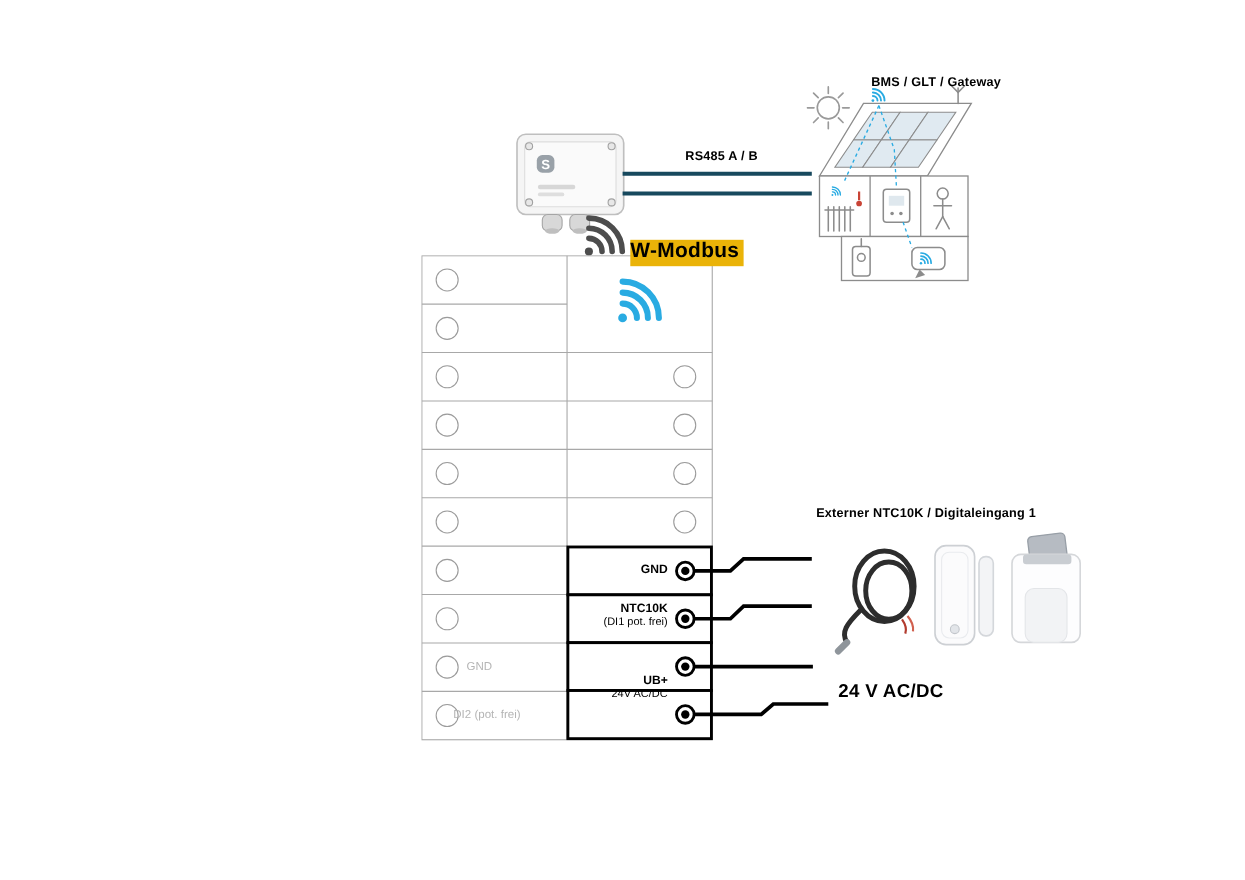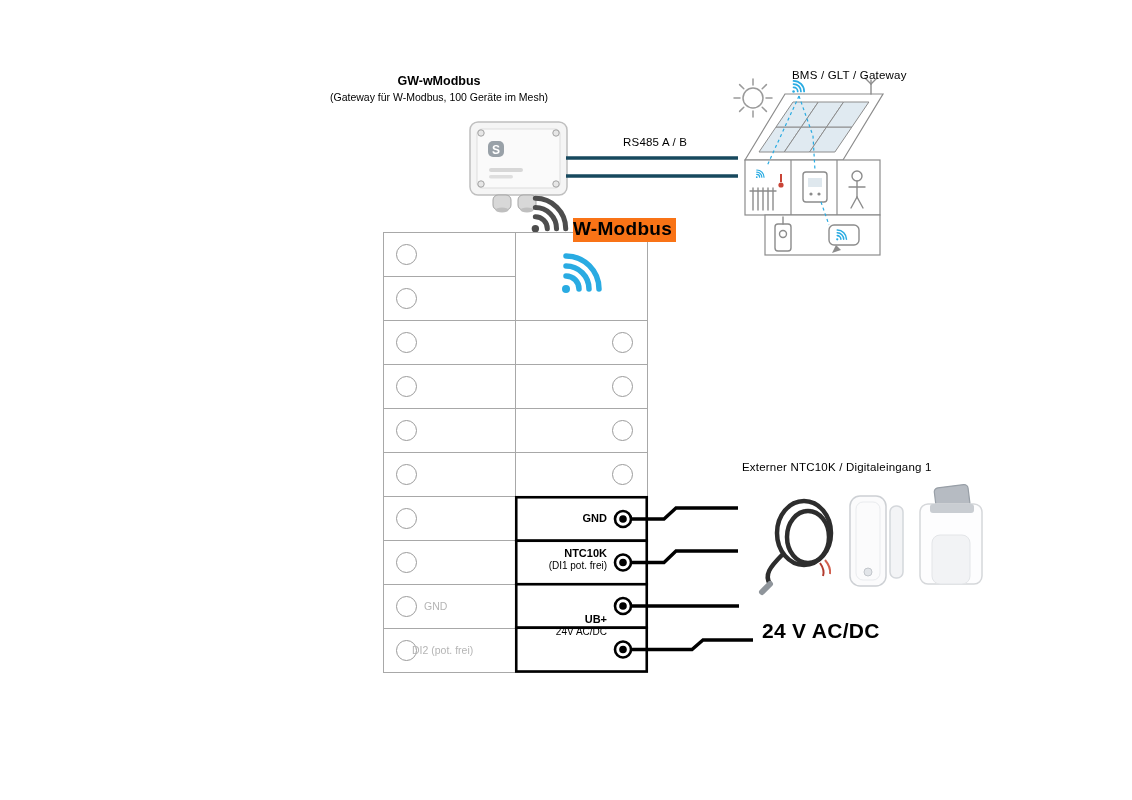--- a/index.html
+++ b/index.html
@@ -1,28 +1,28 @@
 <!DOCTYPE html>
 <html style="--wifi-blue: #29abe2; --bus-line: #17495e; --wire: #000000; --grid-line: #a8a8a8; --muted-text: #b5b5b5;"><head>
 <meta charset="utf-8">
 <style>
   *{margin:0;padding:0;box-sizing:border-box}
   html,body{background:#fff}
   body{font-family:"Liberation Sans",sans-serif;color:#000}
   #canvas{position:relative;width:1132px;height:800px;background:#fff;overflow:hidden}
   .abs{position:absolute}
-  .bold-label{font-weight:normal;font-size:11.5px;letter-spacing:.2px;white-space:nowrap}
+  .bold-label{font-weight:bold;font-size:11.5px;letter-spacing:.2px;white-space:nowrap}
   .gw-label{left:316px;top:74px;width:246px;text-align:center}
   .gw-title{font-weight:bold;font-size:12.5px}
   .gw-sub{font-size:10.5px;margin-top:3px;white-space:nowrap}
   .rs485-label{left:623px;top:136px}
   .bms-label{left:792px;top:69px}
-  .wmodbus-label{left:573px;top:218px;font-size:19px;font-weight:bold;letter-spacing:.3px;background:#f97316;padding:0 4px 2px 0;z-index:6}
+  .wmodbus-label{left:573px;top:218px;font-size:19px;font-weight:bold;letter-spacing:.3px;background:#eab308;padding:0 4px 2px 0;z-index:6}
   .external-label{left:742px;top:461px}
-  .power-label{left:762px;top:619px;font-size:21px;font-weight:bold;letter-spacing:.3px;white-space:nowrap}
+  .power-label{left:762px;top:619px;font-size:17px;font-weight:bold;letter-spacing:.3px;white-space:nowrap}
   .circ{position:absolute;width:21px;height:21px;border:1.5px solid #9b9b9b;border-radius:50%;background:#fff}
   .gray-label{position:absolute;font-size:10.5px;color:var(--muted-text,#b5b5b5);white-space:nowrap}
   .tlabel{position:absolute;left:515px;width:92px;height:43px;display:flex;flex-direction:column;justify-content:center;align-items:flex-end;text-align:right;z-index:4}
   .t1{font-size:11px;font-weight:bold;line-height:13px;white-space:nowrap}
   .t2{font-size:10px;line-height:11px;white-space:nowrap}
   .overlay{left:0;top:0;pointer-events:none;z-index:5}
   .bus{stroke:var(--bus-line,#17495e);stroke-width:3.6}
   .wire{stroke:var(--wire,#000);stroke-width:3.4;fill:none}
   .gridlines rect,.gridlines line{stroke:var(--grid-line,#a8a8a8);stroke-width:1;fill:none}
   .tbox rect{fill:#fff;stroke:#000;stroke-width:2.6}
@@ -124,24 +124,20 @@
       <path d="M103 169 l-4 8 l9 -3 z" fill="#8c8c8c"></path>
       <use href="#wifi-shape" class="wifi-use-blue" transform="translate(102,151.5) scale(0.14)"></use>
     </g>
     <g class="dash">
       <polyline points="66,20 80,60 82,95"></polyline>
       <polyline points="88,126 96,149"></polyline>
       <polyline points="66,20 34,90"></polyline>
     </g>
   </svg>
 
-  <div class="abs gw-label">
-    <div class="gw-title">GW-wModbus</div>
-    <div class="gw-sub">(Gateway für W-Modbus, 100 Geräte im Mesh)</div>
-  </div>
 
   <svg class="abs" style="left:466px;top:116px" width="106" height="100" viewBox="0 0 106 100">
     <rect x="4" y="6" width="97" height="73" rx="8" fill="#f5f5f5" stroke="#bfbfbf" stroke-width="1.5"></rect>
     <rect x="11" y="13" width="83" height="59" rx="5" fill="#fafafa" stroke="#dddddd"></rect>
     <circle cx="15" cy="17" r="3.2" class="screw"></circle>
     <circle cx="90" cy="17" r="3.2" class="screw"></circle>
     <circle cx="15" cy="68" r="3.2" class="screw"></circle>
     <circle cx="90" cy="68" r="3.2" class="screw"></circle>
     <rect x="22" y="25" width="16" height="16" rx="5" fill="#99a1a8"></rect>
     <text x="30" y="37.5" class="logo-s">S</text>

